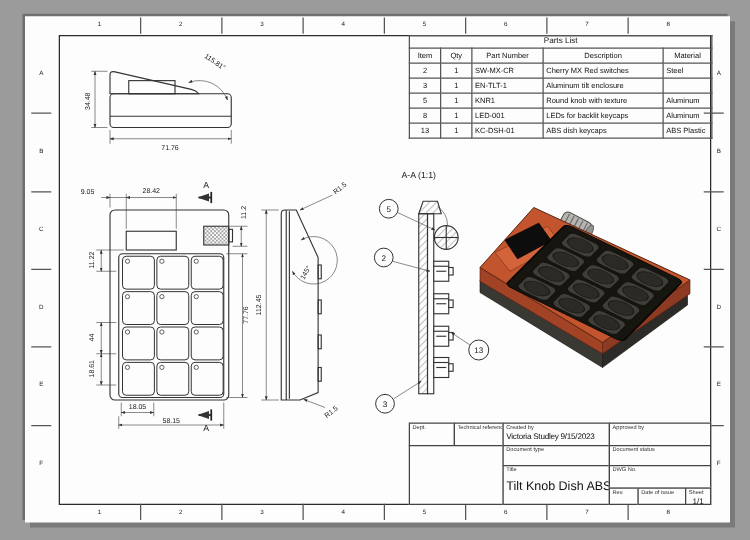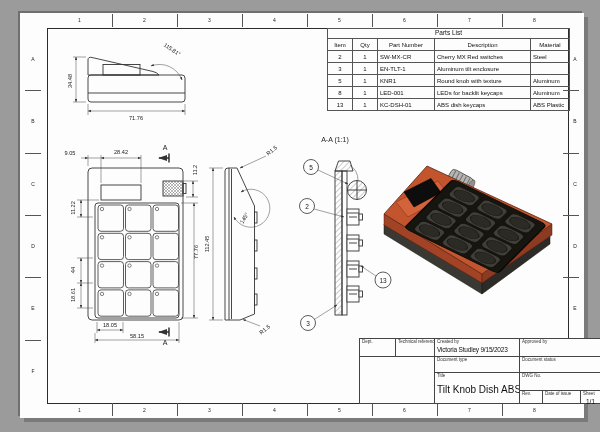--- a/index.html
+++ b/index.html
@@ -10,21 +10,21 @@
   .frame{position:absolute;left:27px;top:15px;width:520px;height:374px;border:1px solid #2b2b2b;}
   .collabel{position:absolute;width:65px;text-align:center;font-size:5px;color:#222;line-height:12px;height:12px;}
   .rowlabel{position:absolute;width:26px;height:62px;display:flex;align-items:center;justify-content:center;font-size:5px;color:#222;}
   .tickv{position:absolute;width:1px;height:13px;background:#555;}
   .tickh{position:absolute;height:1px;width:16px;background:#555;}
   .parts{position:absolute;left:307px;top:15px;width:242px;border-collapse:collapse;font-size:6px;color:#111;table-layout:fixed;}
   .parts td,.parts th{border:1px solid #555;padding:0 2px;height:11px;line-height:1;font-weight:normal;overflow:hidden;white-space:nowrap;}
   .parts .plist-title{height:9px;text-align:center;font-size:6.5px;}
   .parts .hdr{text-align:center;}
   .parts .c-num{text-align:center;}
-  .tblock{position:absolute;left:307px;top:325px;width:242px;height:66px;font-size:5px;color:#222;margin-left:32px;}
+  .tblock{position:absolute;left:307px;top:325px;width:242px;height:66px;font-size:5px;color:#222;}
   .cell{position:absolute;border:1px solid #444;box-sizing:border-box;background:#fdfdfd;}
   .tb-label{display:block;font-size:4.5px;color:#333;padding:1px 2px;line-height:1.1;white-space:nowrap;overflow:hidden;}
   .created-value{display:block;font-size:6.5px;color:#111;padding:0 2px;letter-spacing:-0.2px;white-space:nowrap;}
   .title-value{display:block;font-size:10px;color:#111;padding:4px 2px;white-space:nowrap;}
   .sheet-value{display:block;font-size:6.5px;color:#111;text-align:center;}
   svg{position:absolute;overflow:visible;}
   .ln{stroke:#333;stroke-width:0.9;fill:none;}
   .dim{stroke:#444;stroke-width:0.5;fill:none;}
   .secln{stroke:#222;stroke-width:1.4;fill:none;}
   .bln{stroke:#333;stroke-width:0.8;fill:#fdfdfd;}

